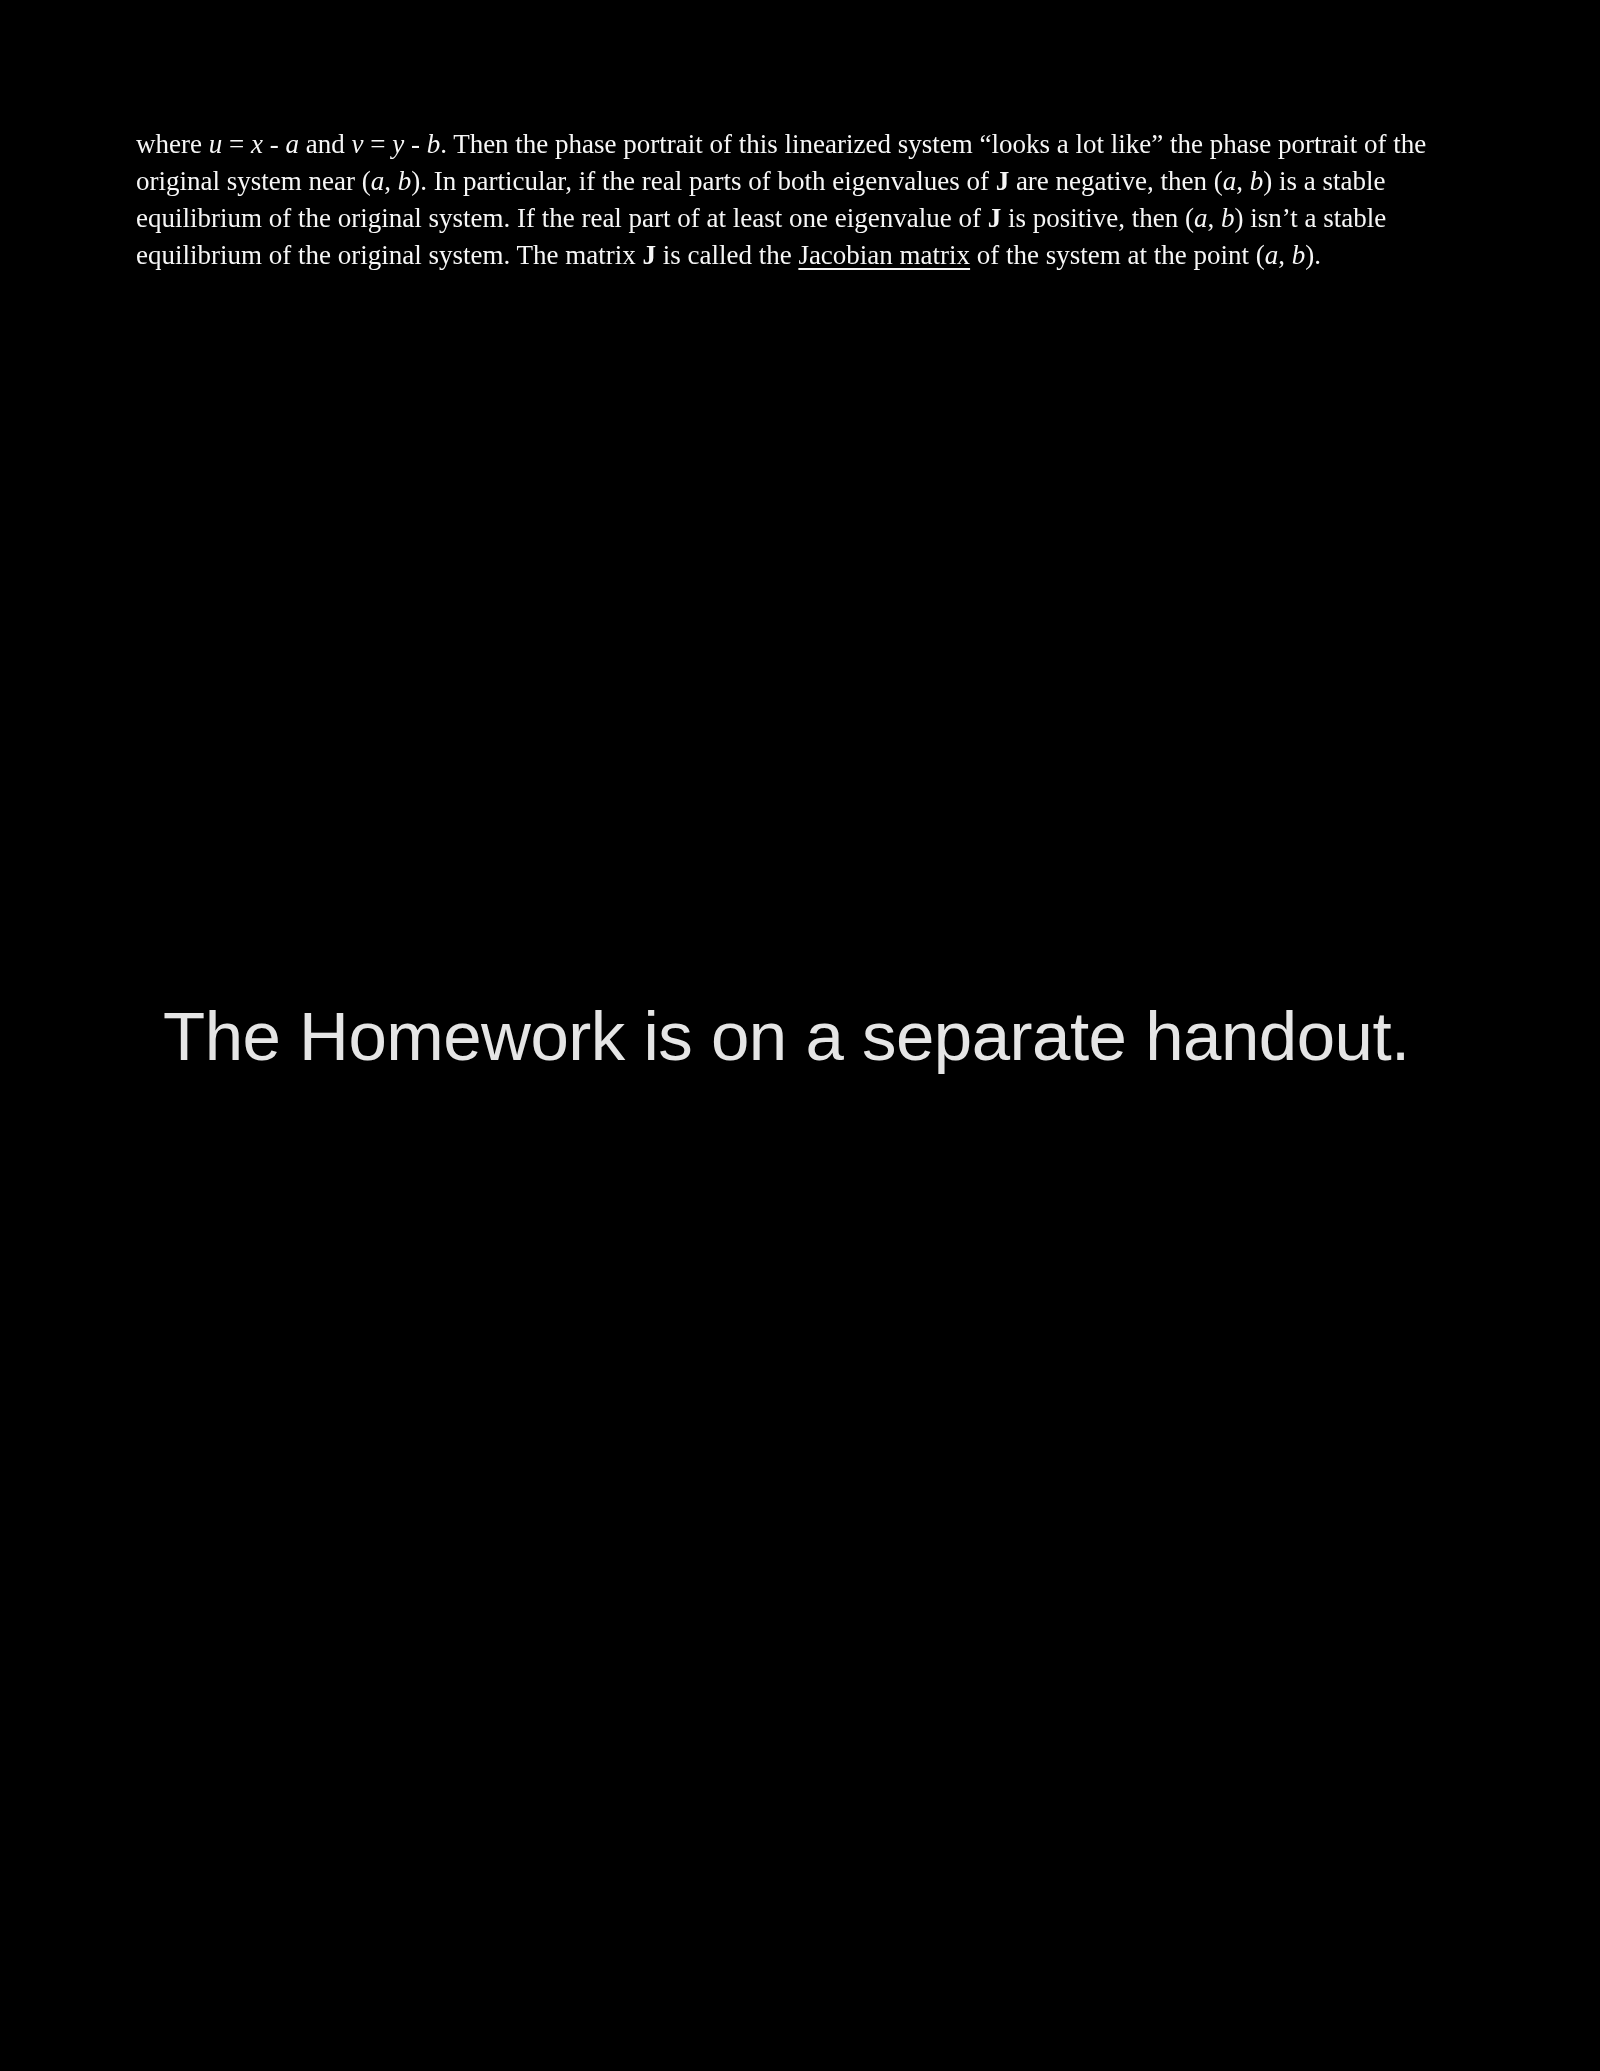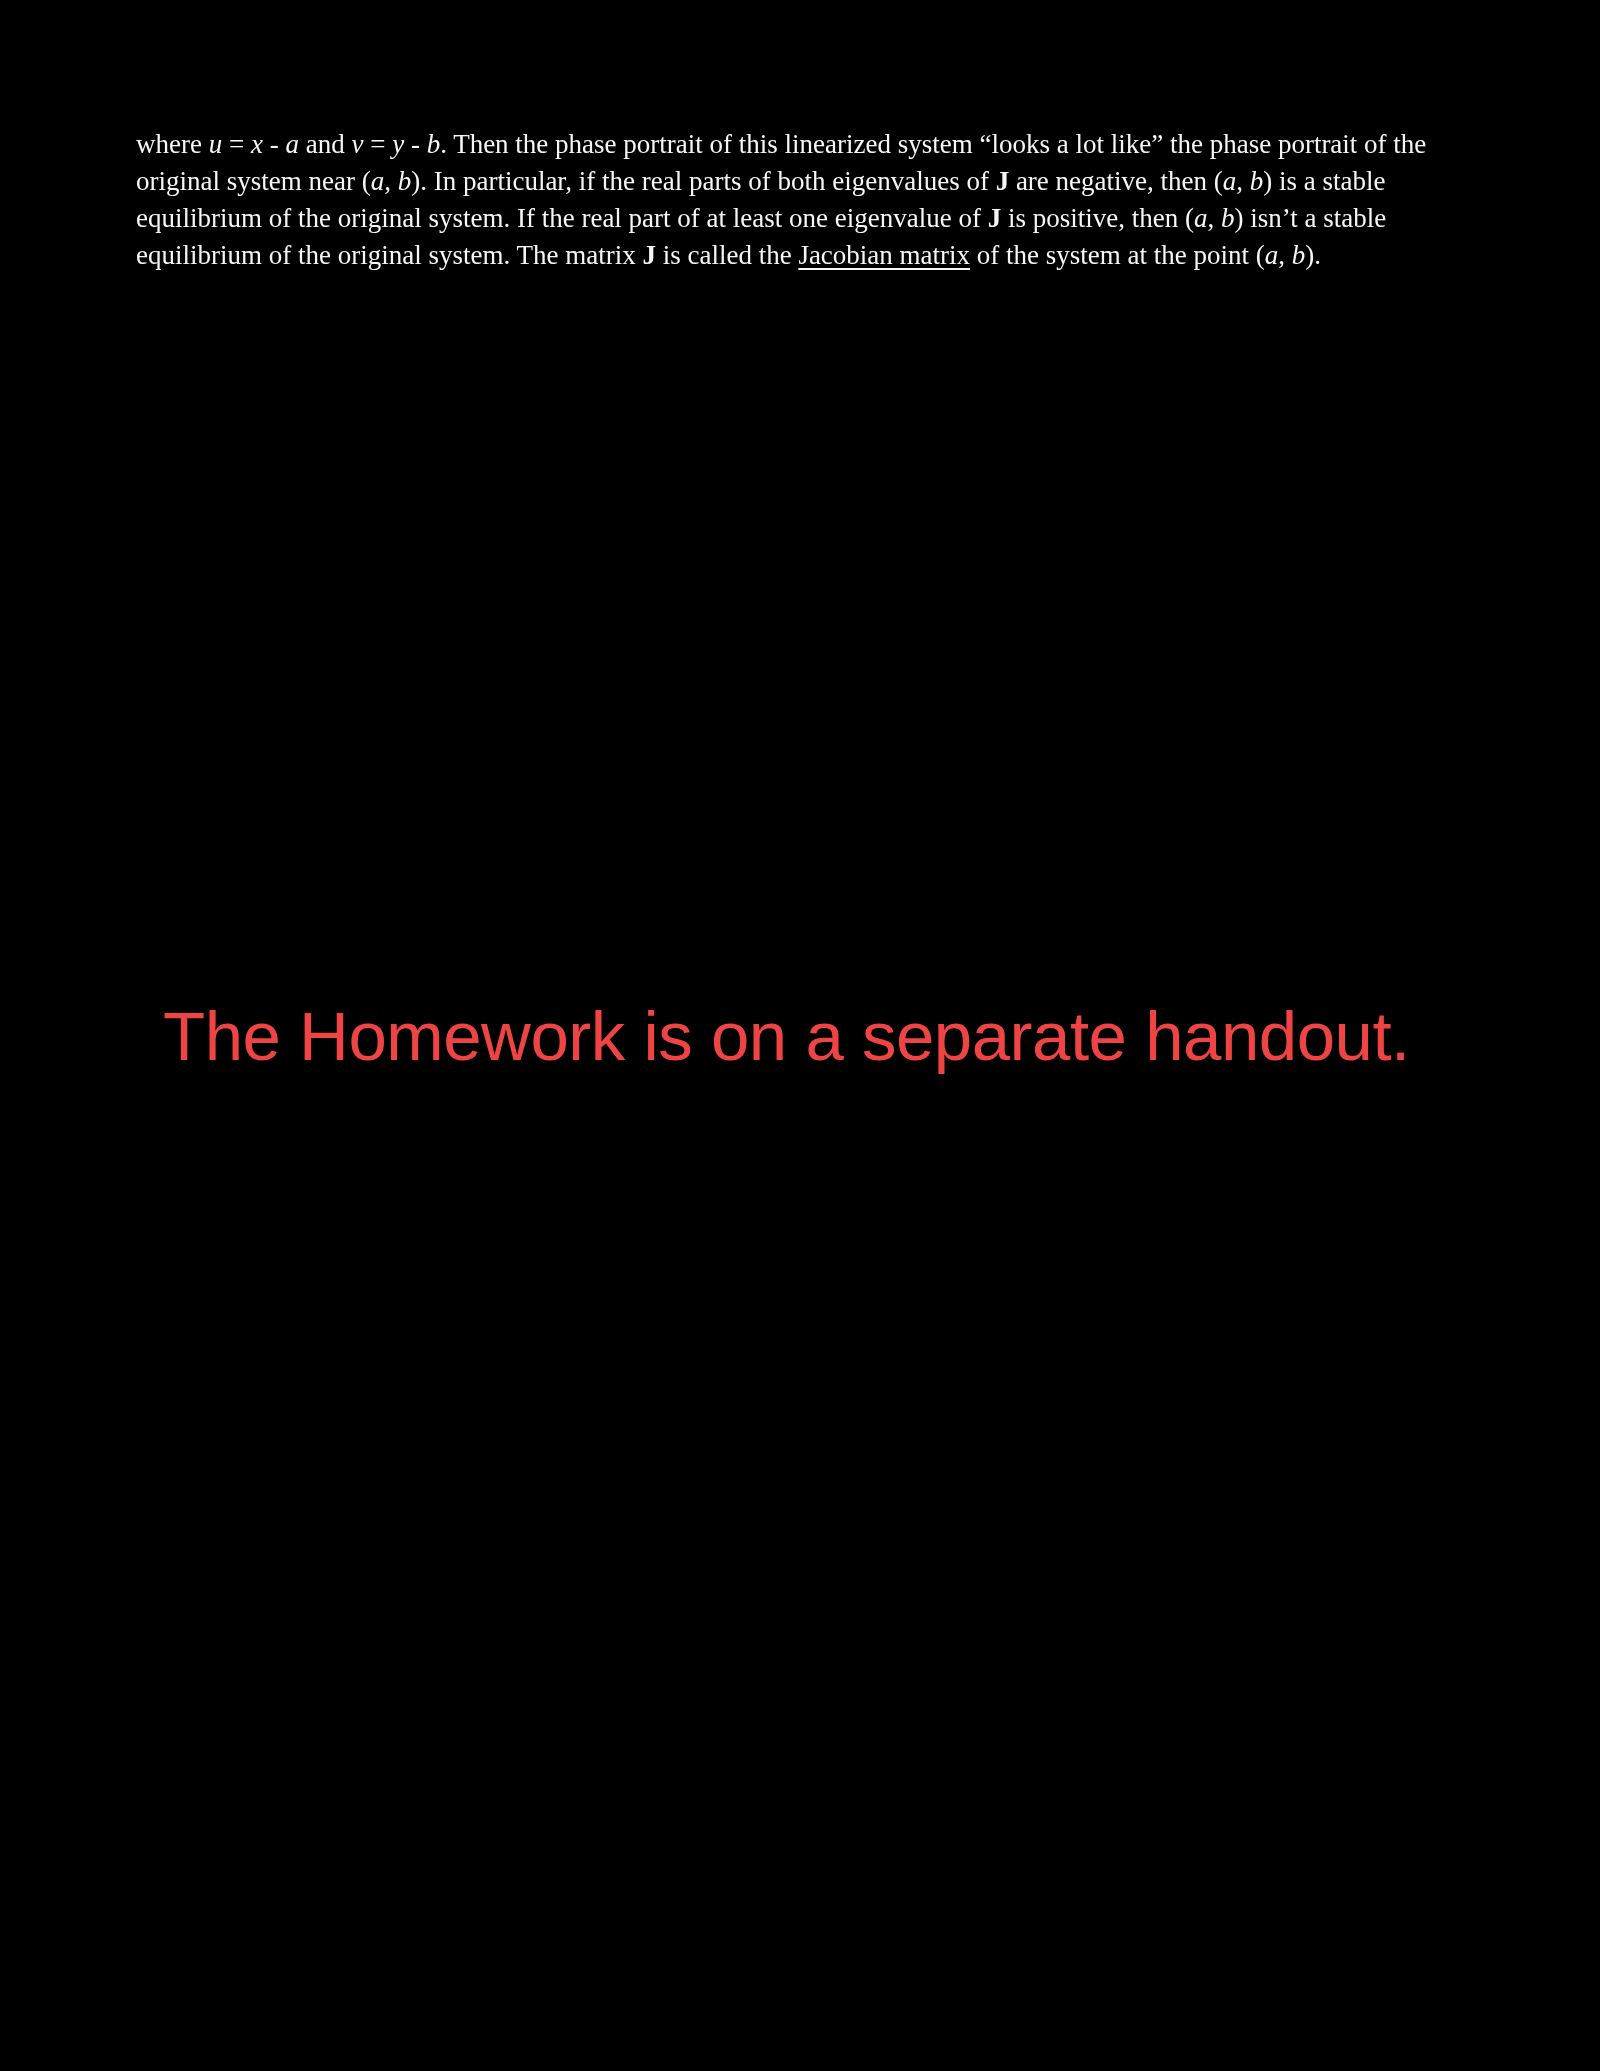--- a/index.html
+++ b/index.html
@@ -43,14 +43,14 @@
     line-height: 1.1;
     white-space: nowrap;
     letter-spacing: -0.5px;
   }
 </style>
 </head>
 <body>
 
 <div class="page">
   <p class="body-text"><span>where </span><span class="seg-i">u</span><span> = </span><span class="seg-i">x</span><span> - </span><span class="seg-i">a</span><span> and </span><span class="seg-i">v</span><span> = </span><span class="seg-i">y</span><span> - </span><span class="seg-i">b</span><span>. Then the phase portrait of this linearized system “looks a lot like” the phase portrait of the original system near (</span><span class="seg-i">a</span><span>, </span><span class="seg-i">b</span><span>). In particular, if the real parts of both eigenvalues of </span><span class="seg-b">J</span><span> are negative, then (</span><span class="seg-i">a</span><span>, </span><span class="seg-i">b</span><span>) is a stable equilibrium of the original system. If the real part of at least one eigenvalue of </span><span class="seg-b">J</span><span> is positive, then (</span><span class="seg-i">a</span><span>, </span><span class="seg-i">b</span><span>) isn’t a stable equilibrium of the original system. The matrix </span><span class="seg-b">J</span><span> is called the </span><span class="seg-u">Jacobian matrix</span><span> of the system at the point (</span><span class="seg-i">a</span><span>, </span><span class="seg-i">b</span><span>).</span></p>
-  <div class="banner" style="color: #ef4444;">The Homework is on a separate handout.</div>
+  <div class="banner" style="color: #e5e5e5;">The Homework is on a separate handout.</div>
 </div>
 
 </body></html>

